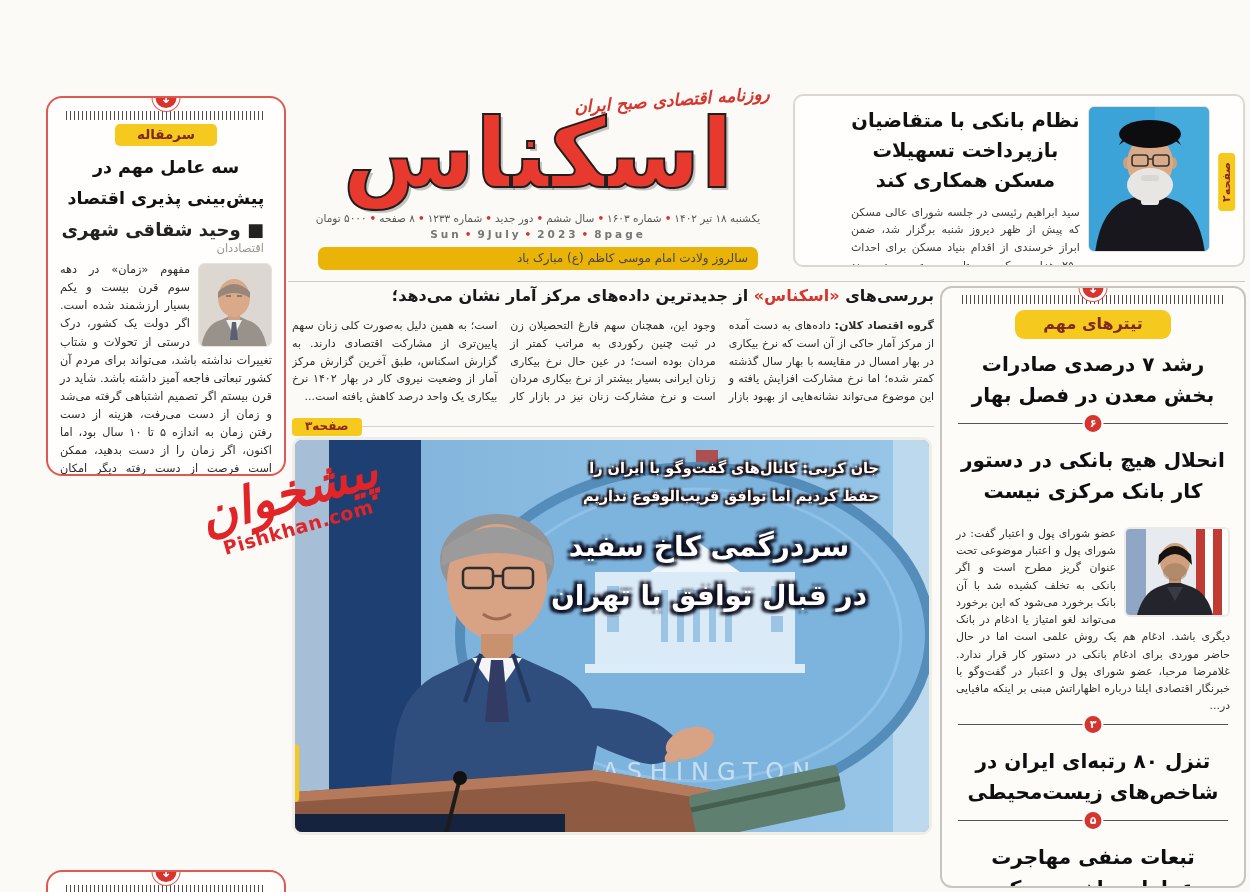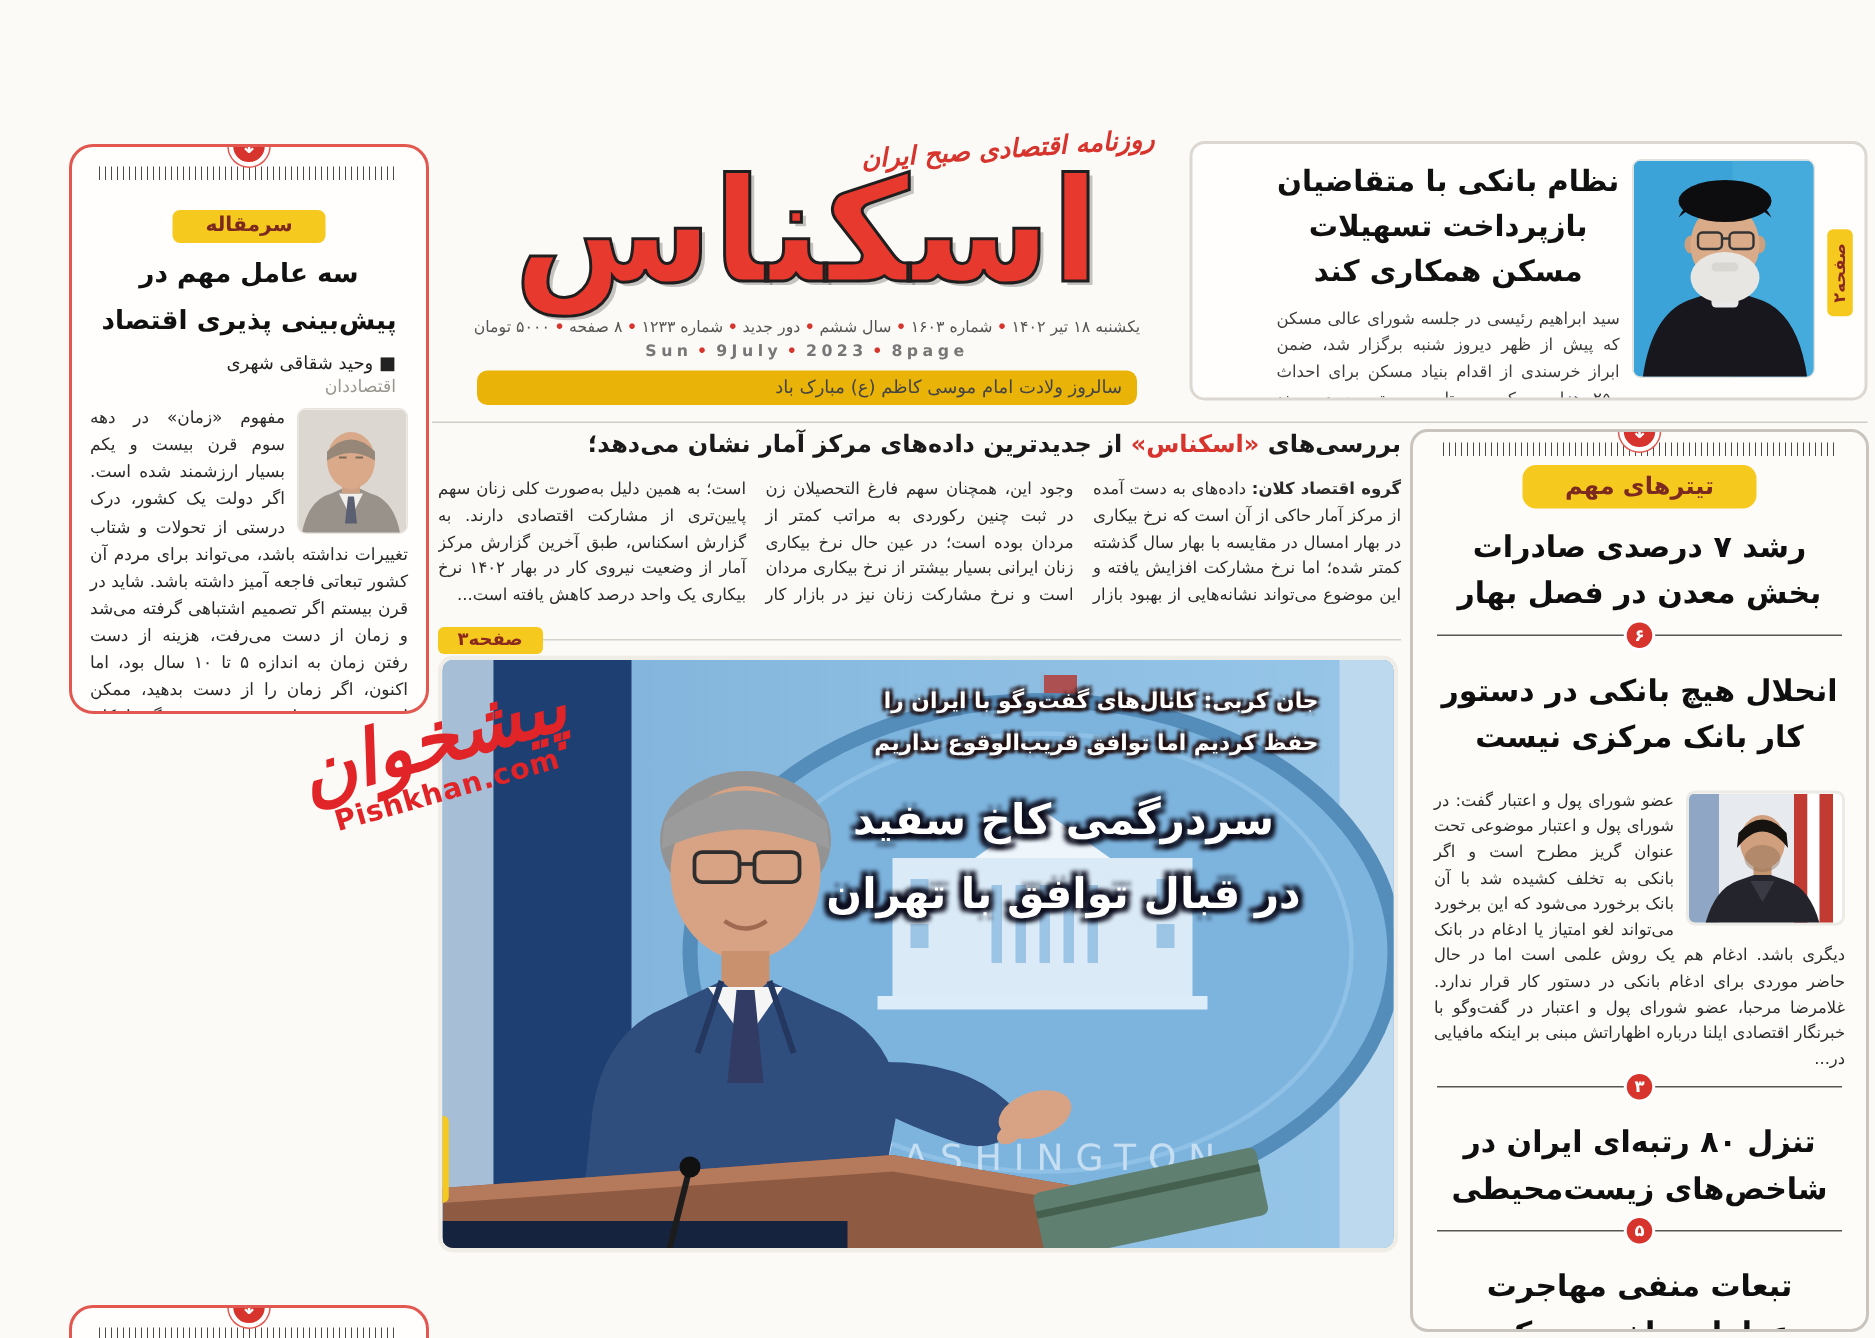--- a/index.html
+++ b/index.html
@@ -26,32 +26,32 @@
   .tr-box { position:absolute; left:793px; top:94px; width:452px; height:173px; background:#fffefc; border:2px solid #dcd8d1; border-radius:10px; display:flex; flex-direction:row; padding:10px 8px 8px 12px; gap:8px; overflow:hidden; }
   .tr-text { flex:1; direction:rtl;margin-left:44px; }
   .tr-headline { font-size:19.5px; font-weight:bold; text-align:center; line-height:1.55; color:#111; }
   .tr-body { margin-top:7px; font-size:11px; line-height:1.62; text-align:justify; color:#3d3d3d; }
   .tr-photo { width:122px; height:146px; border-radius:6px; overflow:hidden; border:1px solid #e4e0da; flex:0 0 auto; }
   .tr-tab { align-self:center; }
 
   
   .vtab { background:#f6c91e; color:#8a2a1e; writing-mode:vertical-rl; transform:rotate(180deg); font-size:11px; font-weight:bold; padding:9px 2px; border-radius:4px; line-height:1.2; }
   .chip { display:inline-block; background:#f6c91e; color:#8a2a1e; font-weight:bold; font-size:12px; padding:1px 13px 3px; border-radius:4px; }
-  .label { background:#f6c91e; color:#7c2a20; font-weight:bold; text-align:center; width:fit-content; margin:20px auto 6px; padding:2px 22px 4px; border-radius:5px; font-size:13.5px; }
+  .label { background:#f6c91e; color:#7c2a20; font-weight:bold; text-align:center; width:fit-content; margin:4px auto 6px; padding:2px 22px 4px; border-radius:5px; font-size:13.5px; }
   .label.big { font-size:16px; padding:4px 28px 6px; border-radius:9px; margin-top:6px; }
 
   
   .side-box { position:absolute; left:46px; width:240px; background:#fffefc; border:2px solid #e2574f; border-radius:16px; padding:6px 12px 6px; overflow:hidden; }
   .box1 { top:96px; height:380px; }
   .box2 { top:490px; height:396px; }
   .comb { height:9px; margin:7px 6px 4px; background:repeating-linear-gradient(90deg,#4a4a4a 0 1px,transparent 1px 4px); }
   .arrow-circle { position:absolute; top:-14px; left:50%; transform:translateX(-50%); width:27px; height:27px; border-radius:50%; background:#d6342c; color:#fff; border:3px solid #fff; display:flex; align-items:center; justify-content:center; font-size:14px; font-weight:bold; z-index:3; box-shadow:0 0 0 1px #e2574f; }
   .arrow-wrap { position:relative; }
   .sb-headline { direction:rtl; text-align:center; font-size:17.5px; font-weight:bold; line-height:1.75; color:#111; margin-top:2px; }
-  .sb-author { direction:rtl; text-align:right; font-size:12px; font-weight:normal; margin-top:6px; padding-right:8px; color:#222; }
+  .sb-author { direction:rtl; text-align:right; font-size:18px; font-weight:bold; margin-top:6px; padding-right:8px; color:#222; }
   .sb-role { direction:rtl; text-align:right; font-size:11.5px; color:#9a968f; padding-right:8px; margin-top:1px; }
   .sb-body { direction:rtl; margin-top:6px; font-size:11.3px; line-height:1.6; text-align:justify; color:#2b2b2b; }
   .sb-photo { float:right; width:74px; height:84px; border-radius:6px; overflow:hidden; border:1px solid #e6e2dc; margin:2px 0 3px 8px; }
 
   
   .center { position:absolute; left:292px; top:286px; width:642px; }
   .kicker { direction:rtl; font-size:16px; font-weight:bold; color:#1a1a1a; }
   .kicker .brand { color:#d6342c; }
   .m-headline { direction:rtl; text-align:center; font-size:36px; font-weight:bold; line-height:1.35; white-space:nowrap; margin-top:4px; color:#0d0d0d; }
   .cols { direction:rtl; display:flex; gap:13px; margin-top:12px; height:92px; overflow:hidden; }

